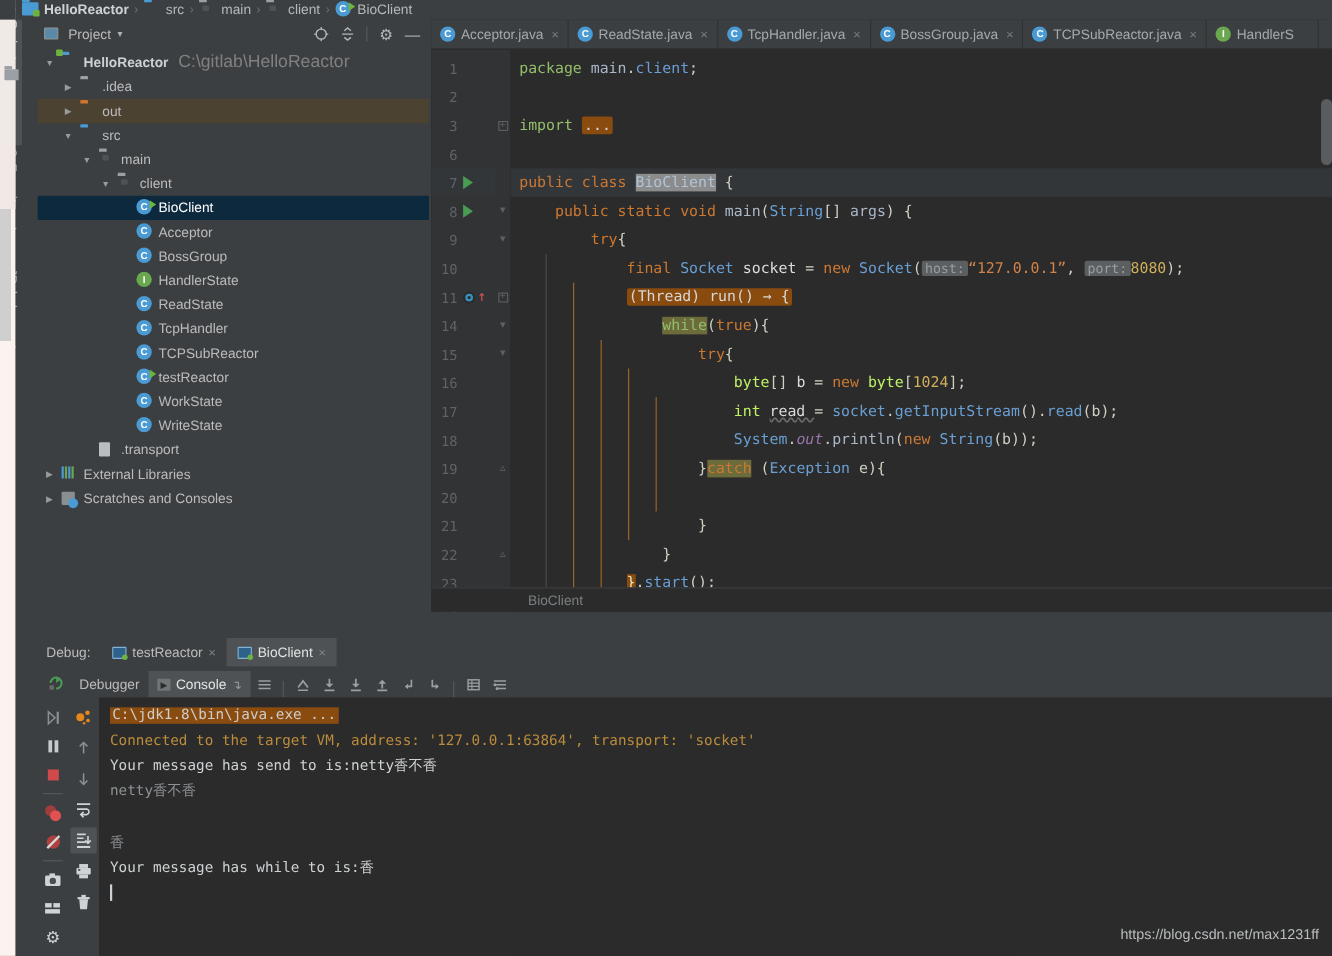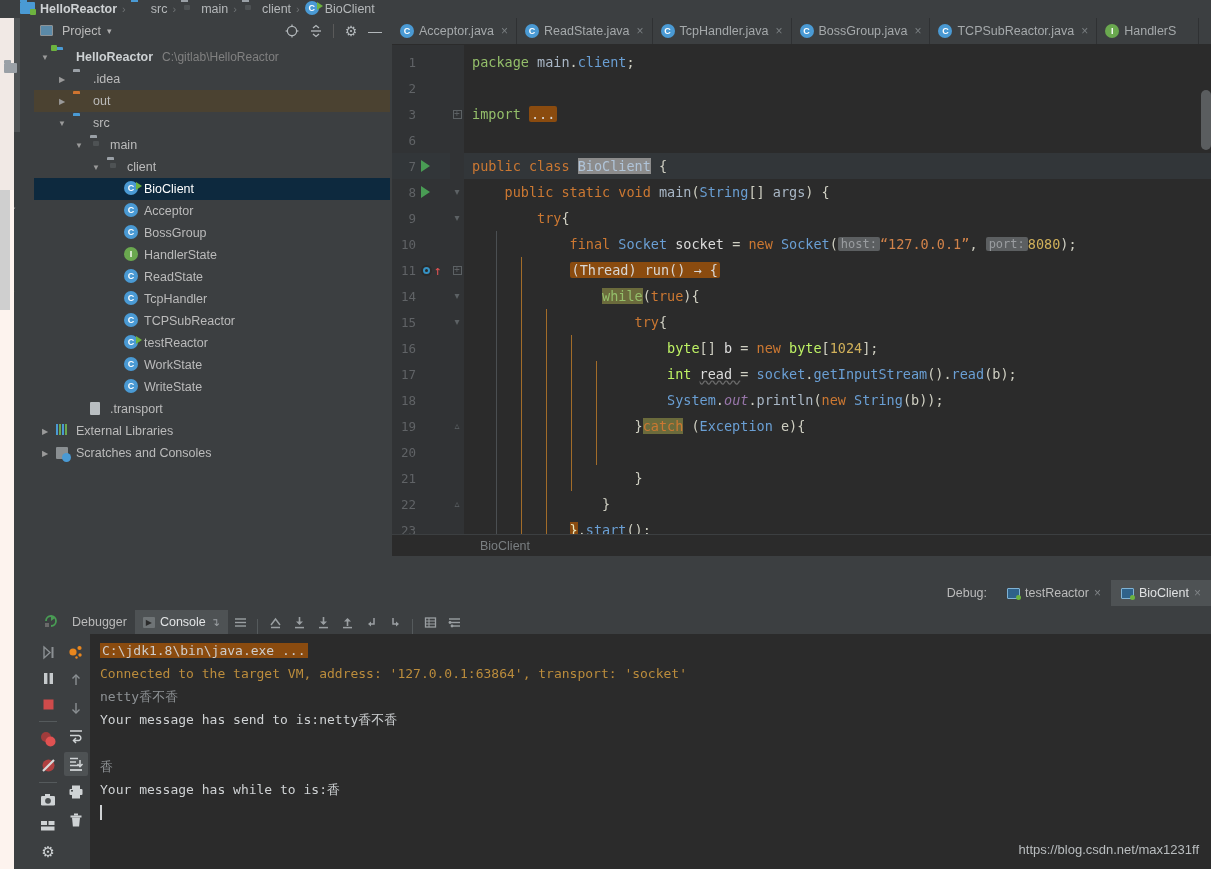--- a/index.html
+++ b/index.html
@@ -75,21 +75,21 @@
     white-space: nowrap; color: #bbbbbb; padding-right: 4px;
   }
   .tnode.sel { background: #0d293e; color: #ffffff; }
   .tnode.out-hl { background: #4b4231; }
   .tnode .arrow {
     width: 14px; text-align: center; font-size: 8px; color: #9a9a9a; flex: none;
   }
   .tnode .arrow.none { visibility: hidden; }
   .tnode .nlabel { font-size: 12.5px; }
   .tnode .nlabel.bold { font-weight: bold; color: #cdd1d3; }
-  .tnode .npath { color: #808080; font-size: 12px; margin-left: 5px; }
+  .tnode .npath { color: #808080; font-size: 16px; margin-left: 5px; }
 
   
   .icn { width: 16px; height: 16px; flex: none; display: inline-block; position: relative; }
   .folder { width: 15px; height: 12px; border-radius: 1px; position: relative; top: 1px; }
   .folder::before {
     content:''; position:absolute; top:-3px; left:0; width:7px; height:3px;
     border-radius:1px 1px 0 0; background: inherit;
   }
   .f-blue  { background: #4a9ad4; }
   .f-orange{ background: #cf7430; }
@@ -186,21 +186,21 @@
 
   #breadcrumb-bot {
     position:absolute; left:0; bottom:0; width:100%; height:22px;
     background:#2b2b2b; border-top:1px solid #3c3f41;
     display:flex; align-items:center; padding-left:88px; font-size:12.5px; color:#7a7f82;
   }
 
   
   #debug-tabrow {
     position:absolute; left:34px; top:580px; width:1177px; height:26px;
-    background:#3c3f41; display:flex; align-items:center; padding-left:4px; gap:0;justify-content:flex-end;
+    background:#3c3f41; display:flex; align-items:center; padding-left:4px; gap:0;
   }
   #debug-tabrow .dlabel { font-size:12.5px; color:#bbbbbb; padding:0 10px 0 4px; }
   .dtab { display:flex; align-items:center; gap:5px; padding:0 10px; height:26px;
           font-size:12.5px; color:#bbbbbb; }
   .dtab.active { background:#4e5254; color:#e0e2e3; }
   .dtab .x { color:#7f8386; font-size:12px; }
   .dt-ic { width:13px;height:11px;border:1.6px solid #7fb2d4;background:#2f628a;border-radius:1px;position:relative; }
   .dt-ic::after{content:'';position:absolute;right:-2px;bottom:-2px;width:5px;height:5px;border-radius:50%;background:#6db33f;}
 
   
@@ -870,21 +870,21 @@
         <rect x="3.5" y="4.5" width="11" height="2" fill="#cfd3d5"></rect>
         <path d="M5 6.5 L5.9 15.5 H12.1 L13 6.5 Z" fill="#cfd3d5"></path>
         <rect x="7" y="2.5" width="4" height="2" fill="#cfd3d5"></rect>
       </svg>
   </span>
 </div>
 
 <div id="console">
     <div class="cl"><span class="c-cmd">C:\jdk1.8\bin\java.exe ...</span></div>
     <div class="cl"><span class="c-sys">Connected to the target VM, address: '127.0.0.1:63864', transport: 'socket'</span></div>
+    <div class="cl"><span class="c-out">Your message has send to is:netty香不香</span></div>
     <div class="cl"><span class="c-dim">netty香不香</span></div>
-    <div class="cl"><span class="c-out">Your message has send to is:netty香不香</span></div>
     <div class="cl">&nbsp;</div>
     <div class="cl"><span class="c-dim">香</span></div>
     <div class="cl"><span class="c-out">Your message has while to is:香</span></div>
     <div class="cl"><span class="c-caret"></span></div>
   </div>
 
 <div id="watermark">https://blog.csdn.net/max1231ff</div>
 
 </body></html>

